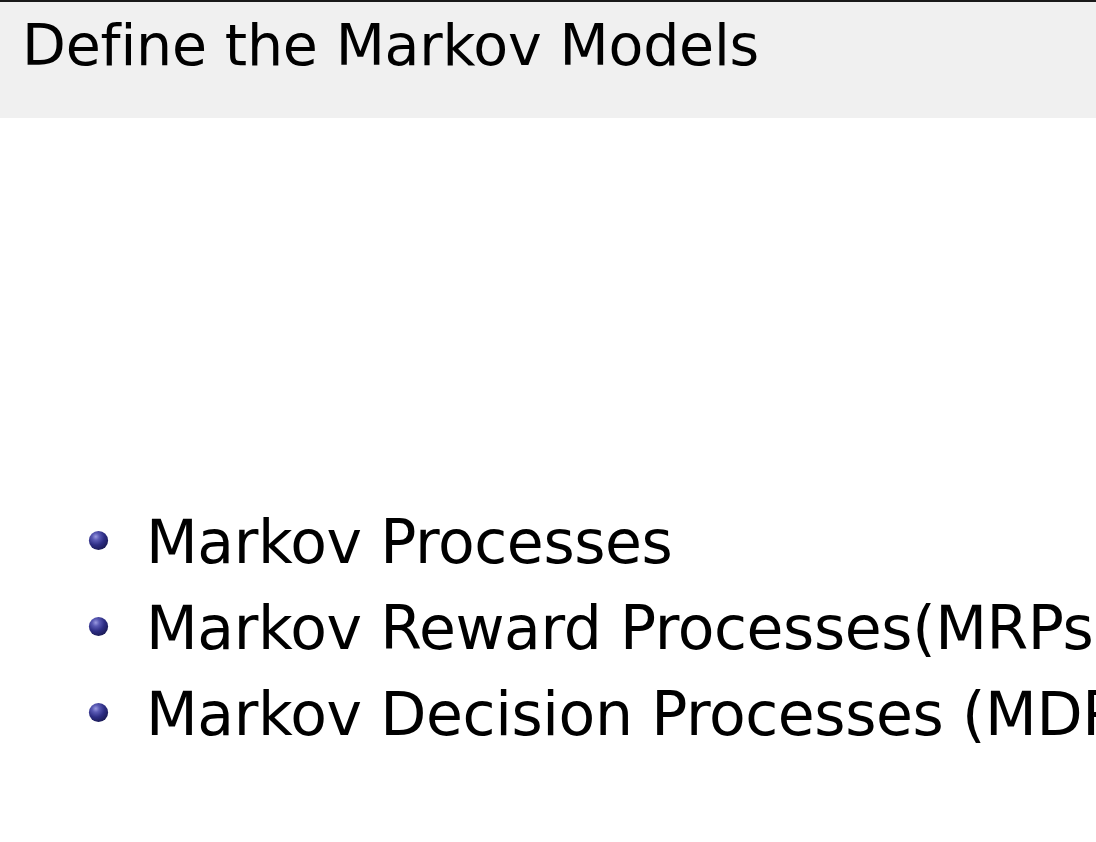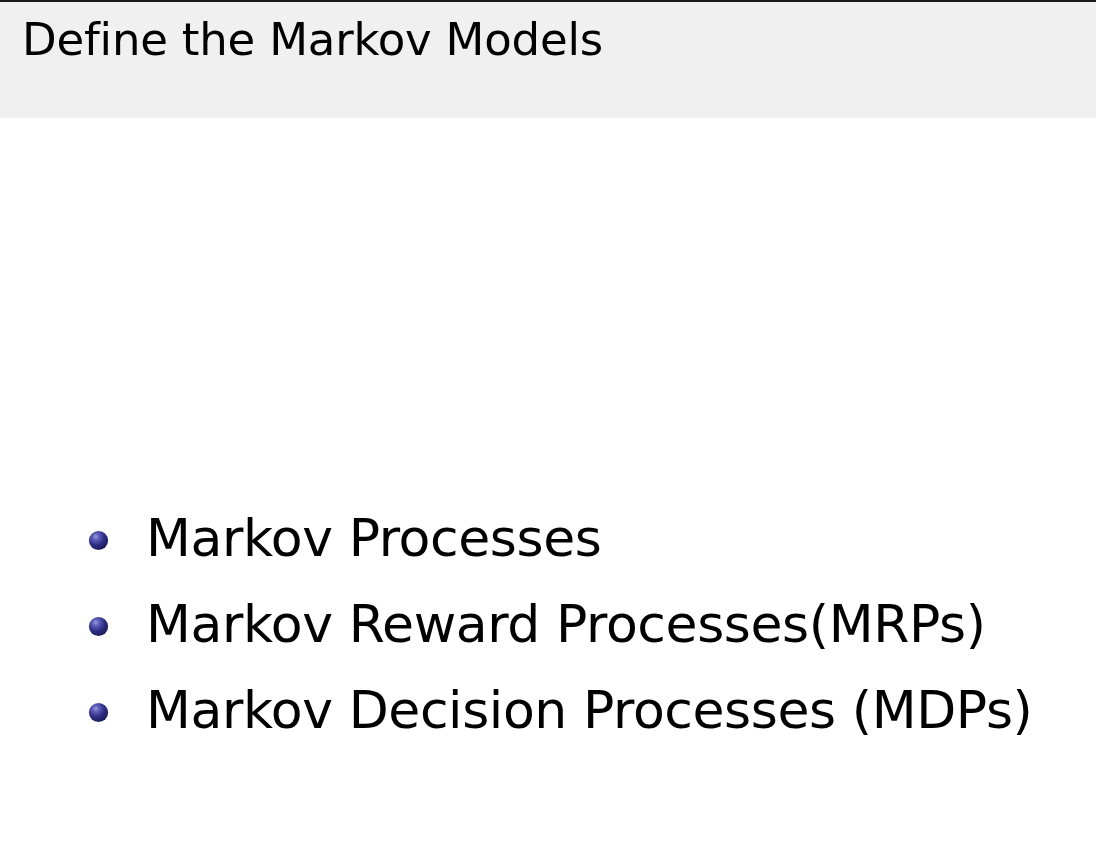--- a/index.html
+++ b/index.html
@@ -35,21 +35,21 @@
     top: 2px;
     width: 1096px;
     height: 116px;
     background: #f0f0f0;
   }
   .title-text {
     position: absolute;
     left: 22px;
     top: 14px;
     font-family: "DejaVu Sans", sans-serif;
-    font-size: 45px;
+    font-size: 57px;
     font-weight: 400;
     line-height: 1.05;
     color: #000000;
     letter-spacing: -0.2px;
     white-space: nowrap;
   }
   
   .content {
     position: absolute;
     left: 0;
@@ -80,21 +80,21 @@
   }
   .bullet svg {
     display: block;
     width: 21px;
     height: 21px;
   }
   .item-label {
     flex: 0 0 auto;
     margin-left: 37px;
     font-family: "DejaVu Sans", sans-serif;
-    font-size: 52px;
+    font-size: 60px;
     font-weight: 400;
     line-height: 1.0;
     color: #000000;
     letter-spacing: -0.4px;
     white-space: nowrap;
   }
 </style>
 </head>
 <body>
 

